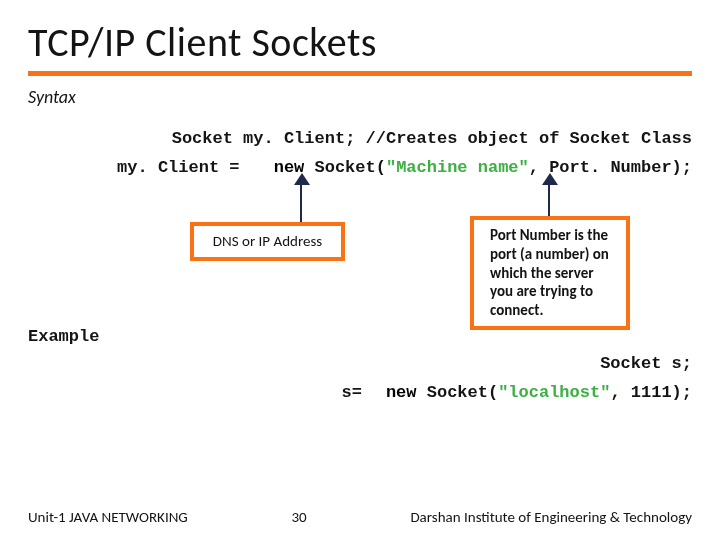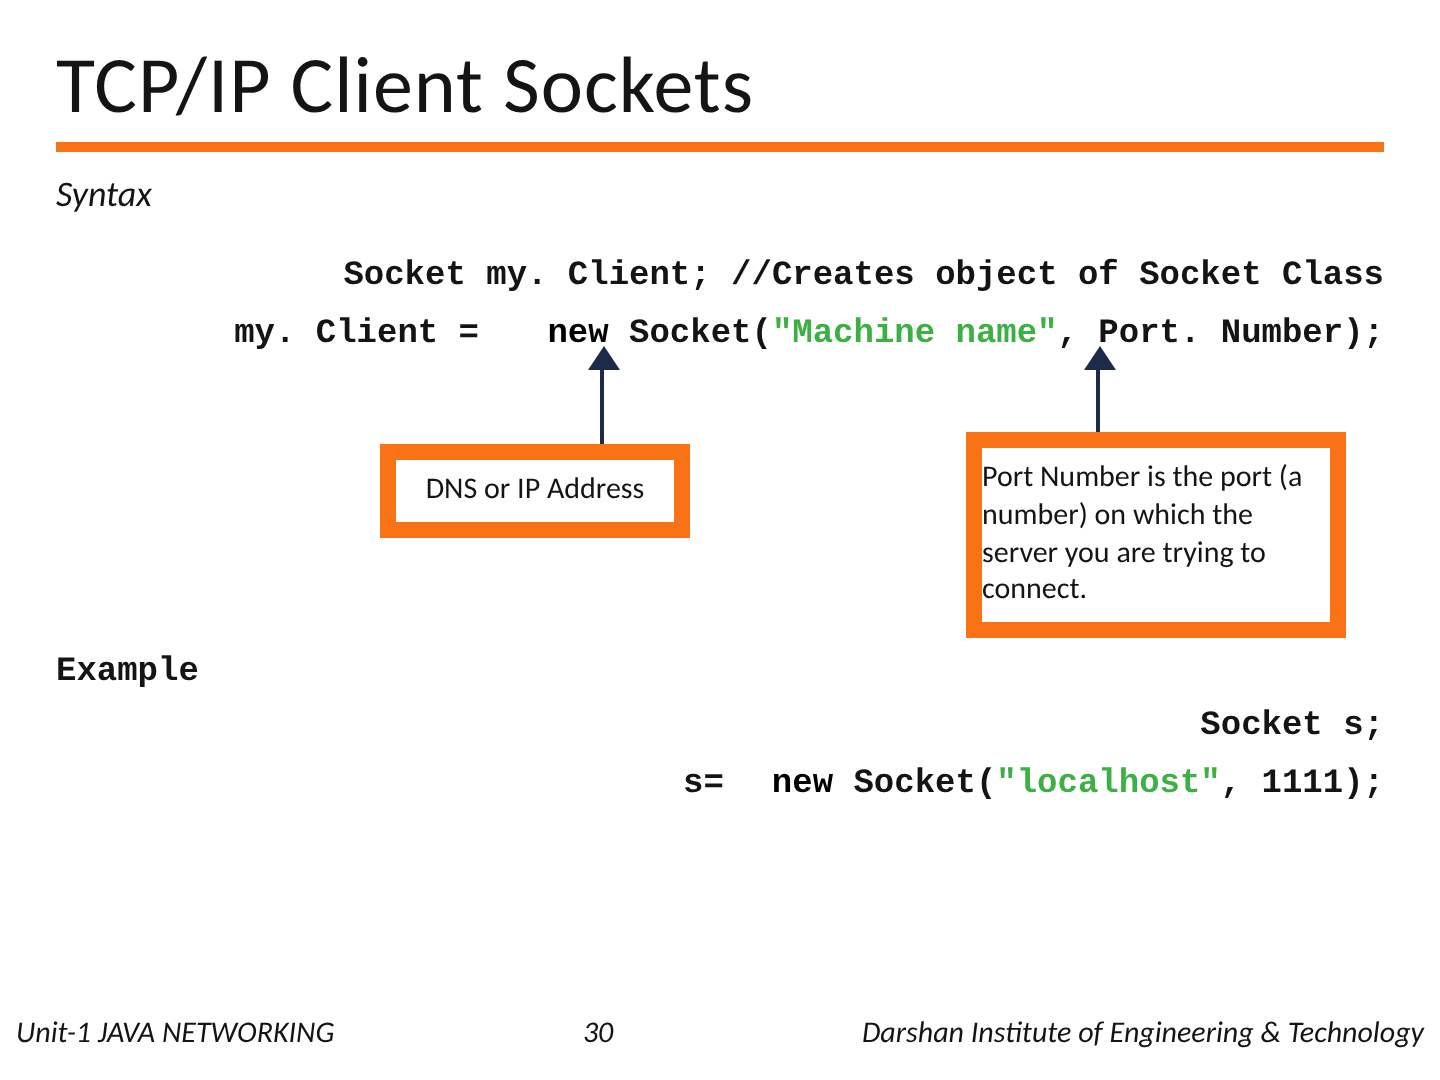--- a/index.html
+++ b/index.html
@@ -44,28 +44,28 @@
   .code-line .str { color: #3CB043; font-weight: bold; }
   .example-label {
     font-family: "Courier New", monospace;
     font-size: 17px;
     font-weight: bold;
     margin-top: 150px;
     margin-bottom: 8px;
   }
   .callout {
     position: absolute;
-    border: 8px solid #f97316;
+    border: 4px solid #f97316;
     background: #fff;
     font-size: 15px;
-    padding: 6px 0;
+    padding: 6px 16px;
     line-height: 1.25;
   }
   .callout1 { left: 190px; top: 222px; width: 155px; text-align: center; }
-  .callout2 { left: 483px; top: 216px; width: 190px; }
+  .callout2 { left: 470px; top: 216px; width: 160px; font-weight: bold; }
   
   .arrow1-line {
     position: absolute;
     left: 300px; top: 178px;
     width: 2px; height: 44px;
     background: #1e2a4a;
   }
   .arrow1-head {
     position: absolute;
     left: 294px; top: 173px;
@@ -88,22 +88,21 @@
     border-bottom: 12px solid #1e2a4a;
   }
   .footer {
     position: absolute;
     bottom: 14px;
     left: 0;
     width: 100%;
     display: flex;
     align-items: center;
     font-size: 15px;
-    padding: 0 8px;
-    font-style: italic;
+    padding: 0 28px;
   }
   .footer-left { flex: 0 0 auto; }
   .footer-center { flex: 1; text-align: center; }
   .footer-right { flex: 0 0 auto; text-align: left; }
 </style>
 </head>
 <body>
 
 <div class="slide">
   <div class="title">TCP/IP Client Sockets</div>

